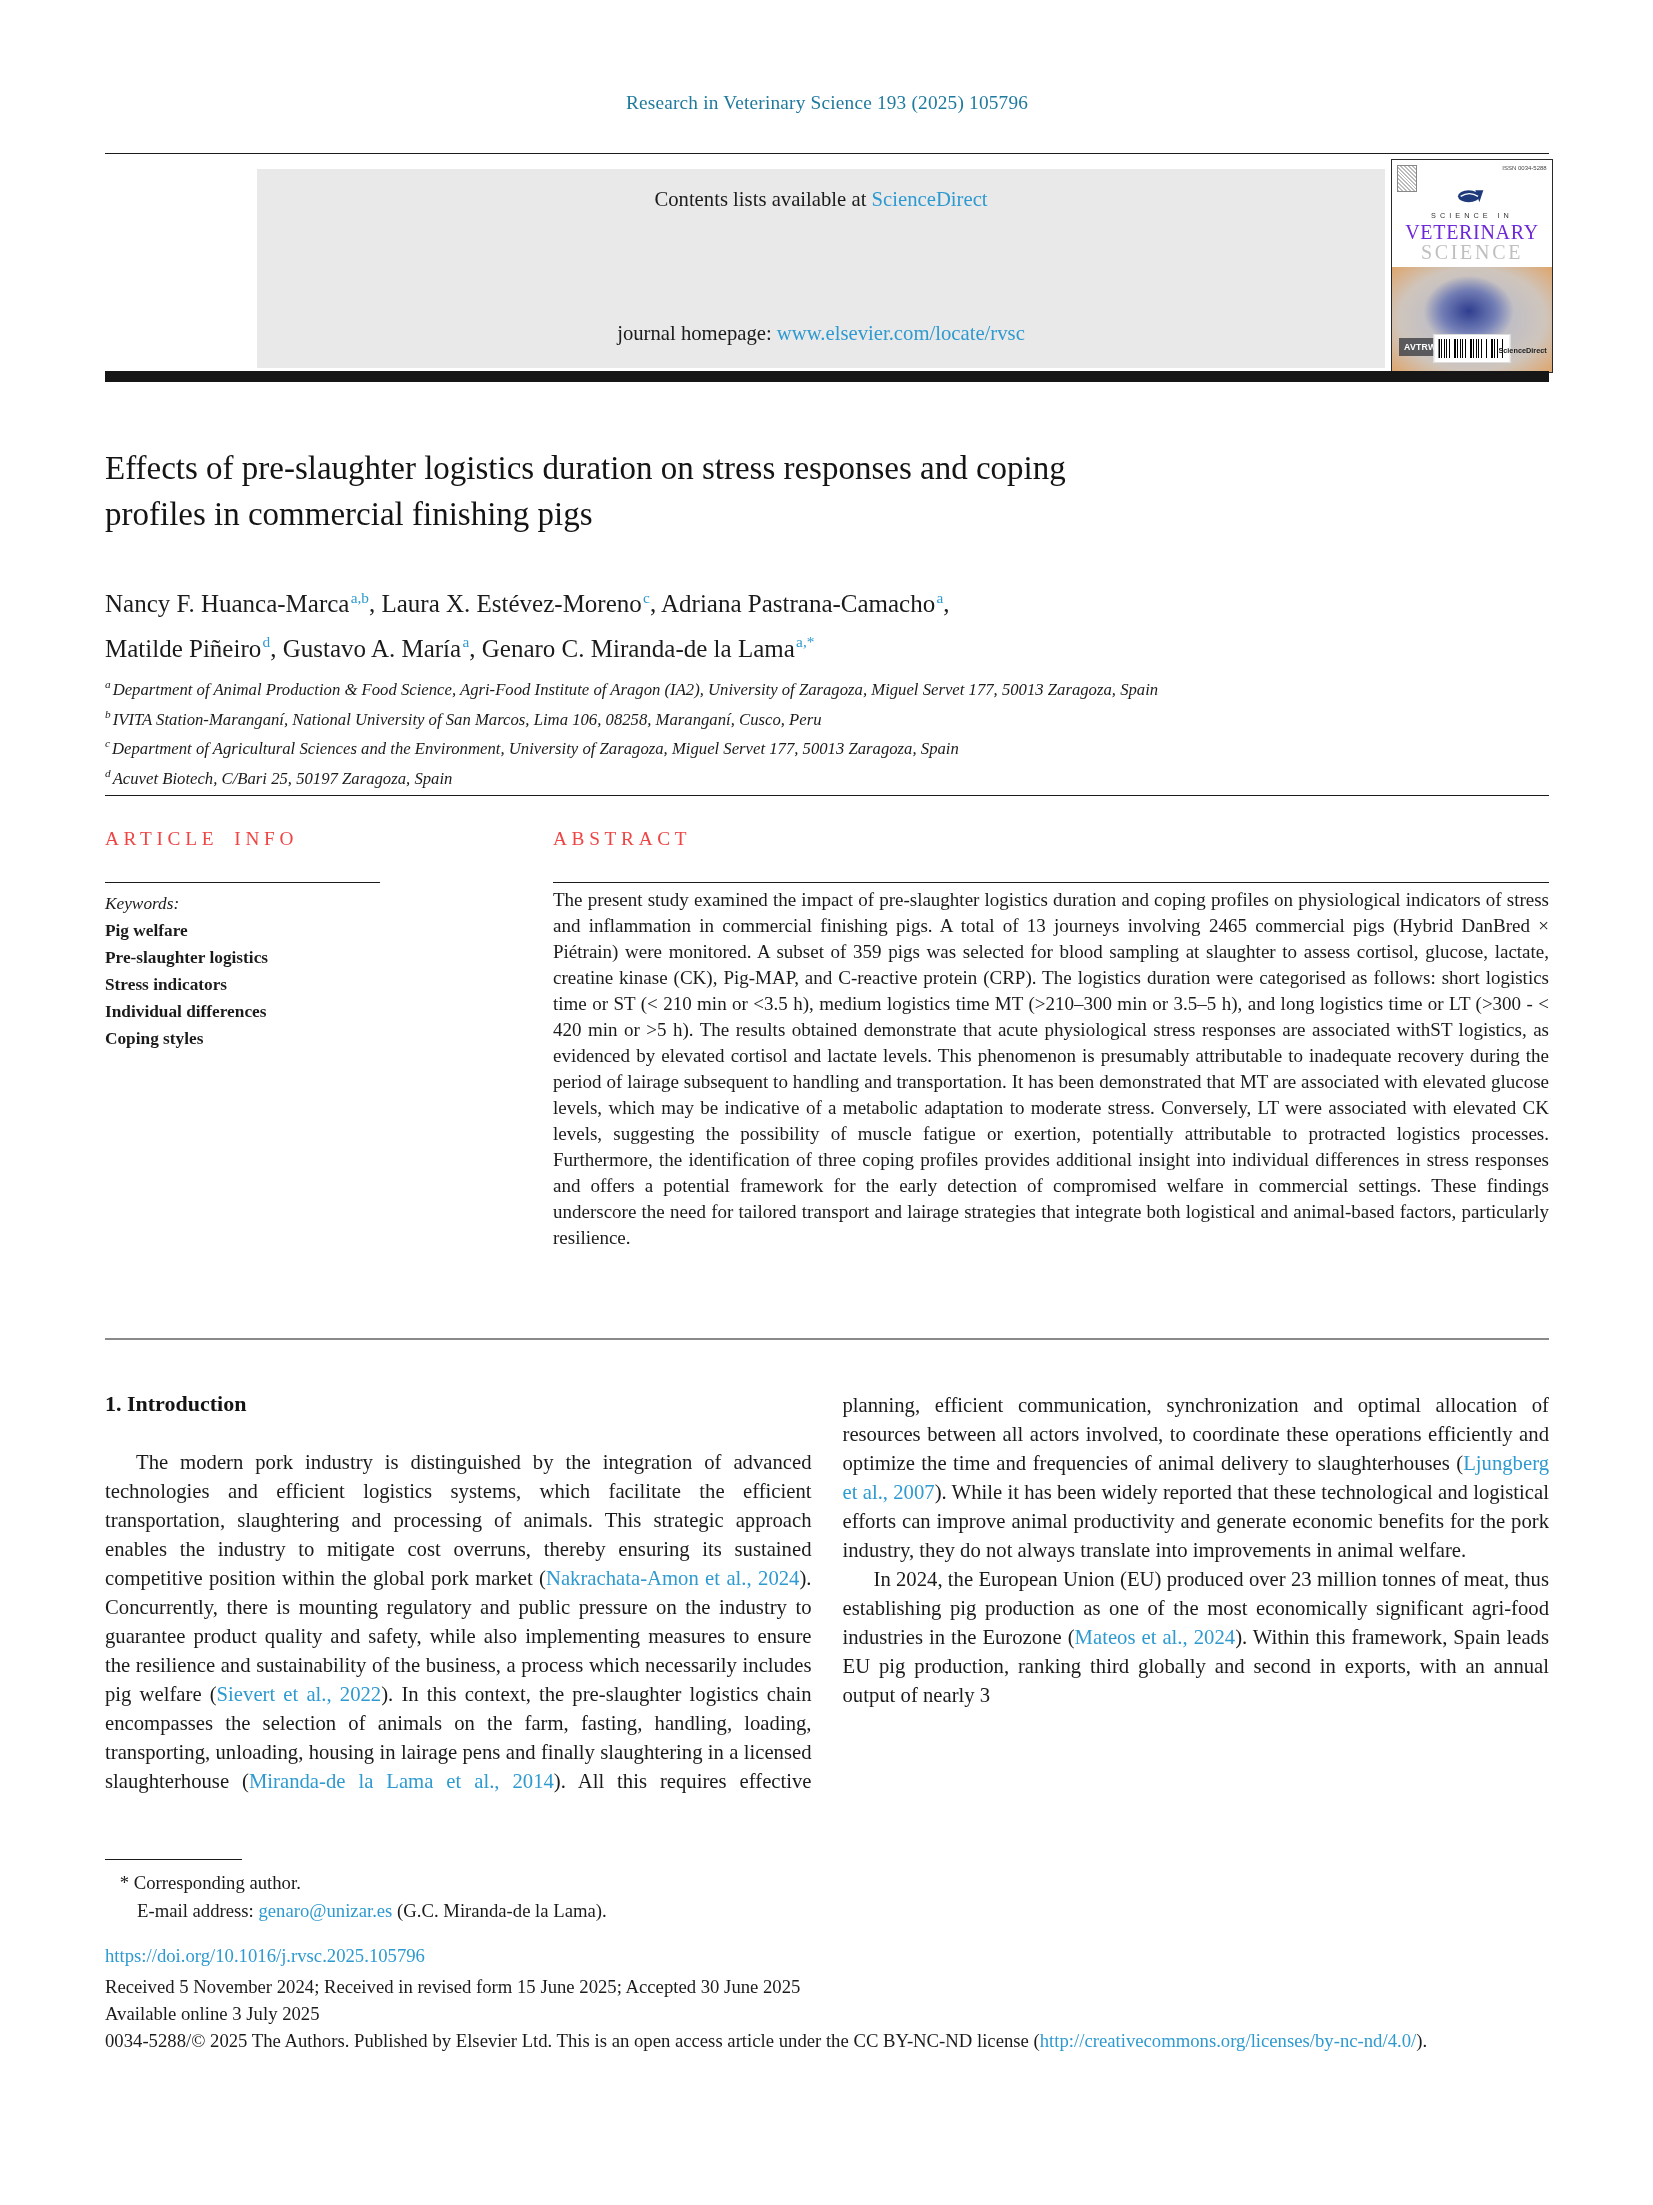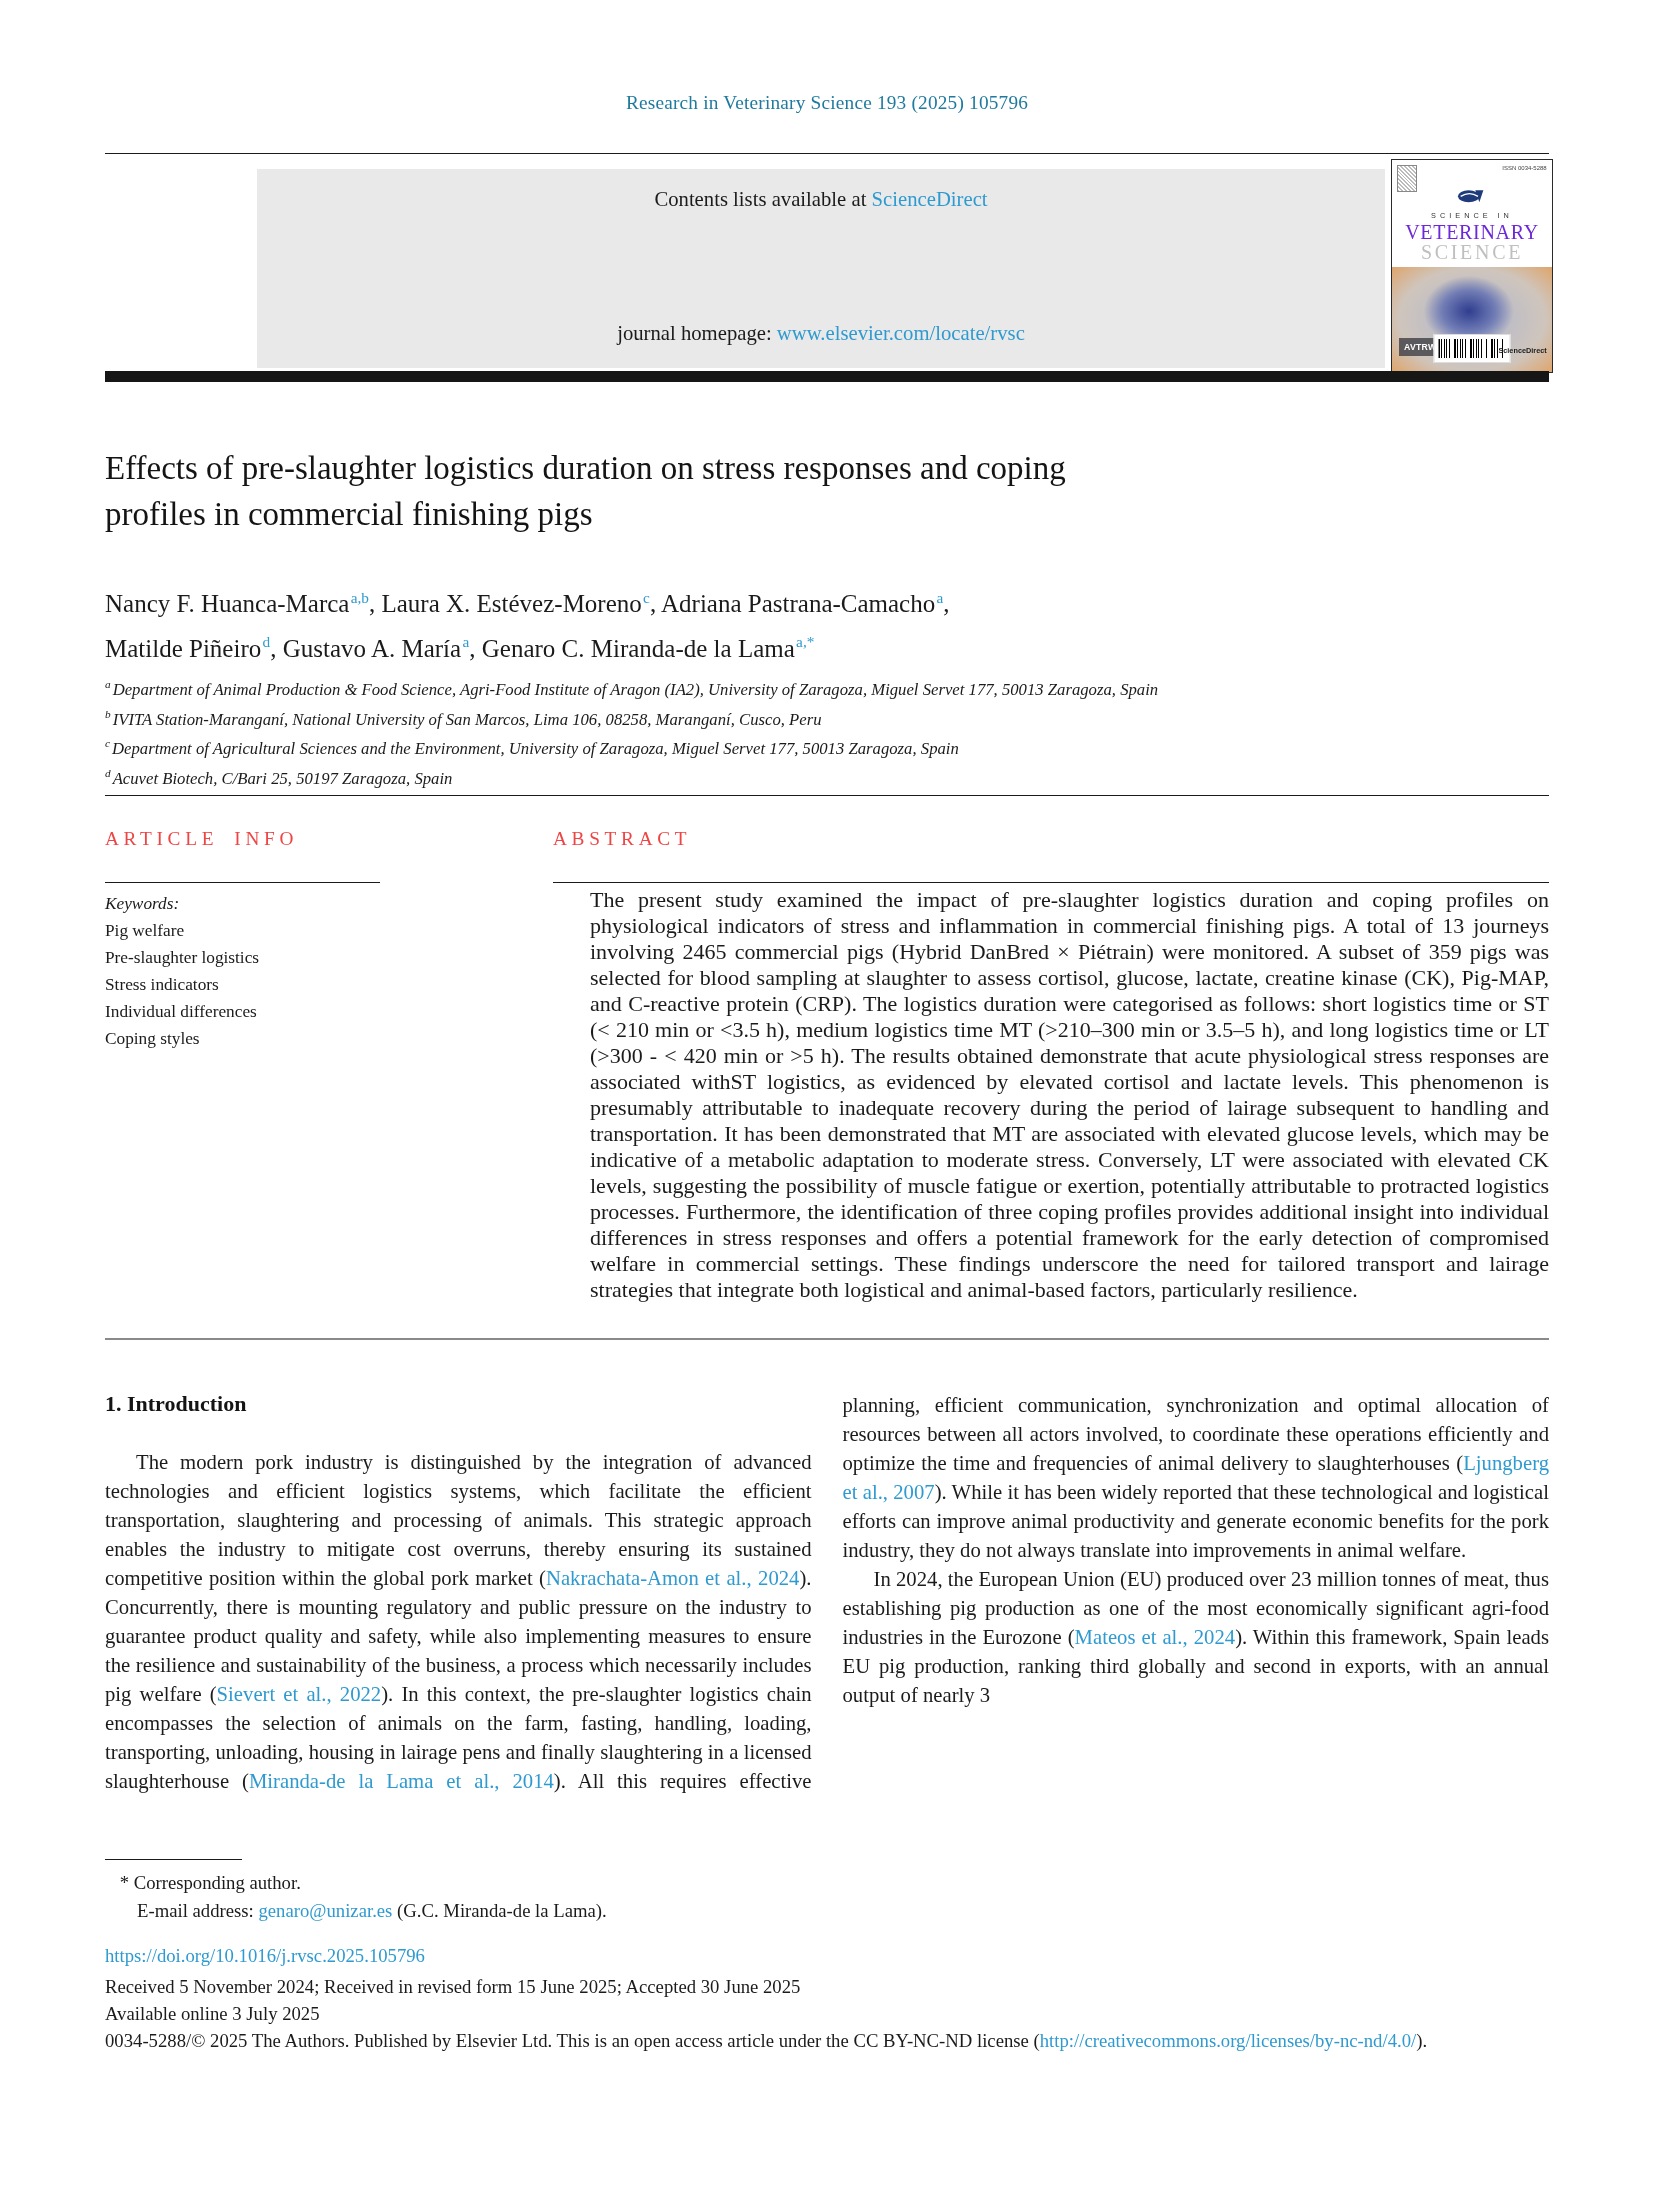--- a/index.html
+++ b/index.html
@@ -58,22 +58,22 @@
           font-size:16.7px;line-height:25px;}
   .affils sup{font-size:11.3px;margin-right:2px;}
   .affil-rule{position:absolute;left:105px;top:795px;width:1444px;height:1.3px;background:#1b1b1b;}
   
   .info-col{position:absolute;left:105px;top:828px;width:400px;}
   .abs-col{position:absolute;left:553px;top:828px;width:996px;}
   .sec-head{font-size:19.3px;letter-spacing:4.7px;word-spacing:6.7px;color:#ef4444;}
   .head-rule-l{position:absolute;left:105px;top:882px;width:275px;height:1.3px;background:#1b1b1b;}
   .head-rule-r{position:absolute;left:553px;top:882px;width:996px;height:1.3px;background:#1b1b1b;}
   .kw-label{margin-top:40px;font-style:italic;font-size:17.3px;line-height:27px;}
-  .kw{font-size:17.3px;line-height:27px;}
-  .abs-text{margin-top:37px;font-size:22px;line-height:26px;text-align:justify;margin-left:37px;}
+  .kw{font-size:17.3px;line-height:27px;font-weight:bold;}
+  .abs-text{margin-top:37px;font-size:19px;line-height:26px;text-align:justify;}
   .section-rule{position:absolute;left:105px;top:1338px;width:1444px;height:2px;background:#8a8a8a;}
   
   .intro{position:absolute;left:105px;top:1391px;width:1444px;height:433px;
          column-count:2;column-gap:31px;column-fill:auto;}
   .intro h2{font-size:22px;margin:0 0 31px 0;color:#141414;}
   .intro p{margin:0;font-size:20.7px;line-height:29px;text-align:justify;text-indent:31px;}
   
   .fn-rule{position:absolute;left:105px;top:1859px;width:137px;height:1.3px;background:#1b1b1b;}
   .footnote{position:absolute;left:105px;top:1869px;width:1444px;font-size:18.7px;line-height:28px;}
   .footnote .l1{padding-left:14.7px;}

